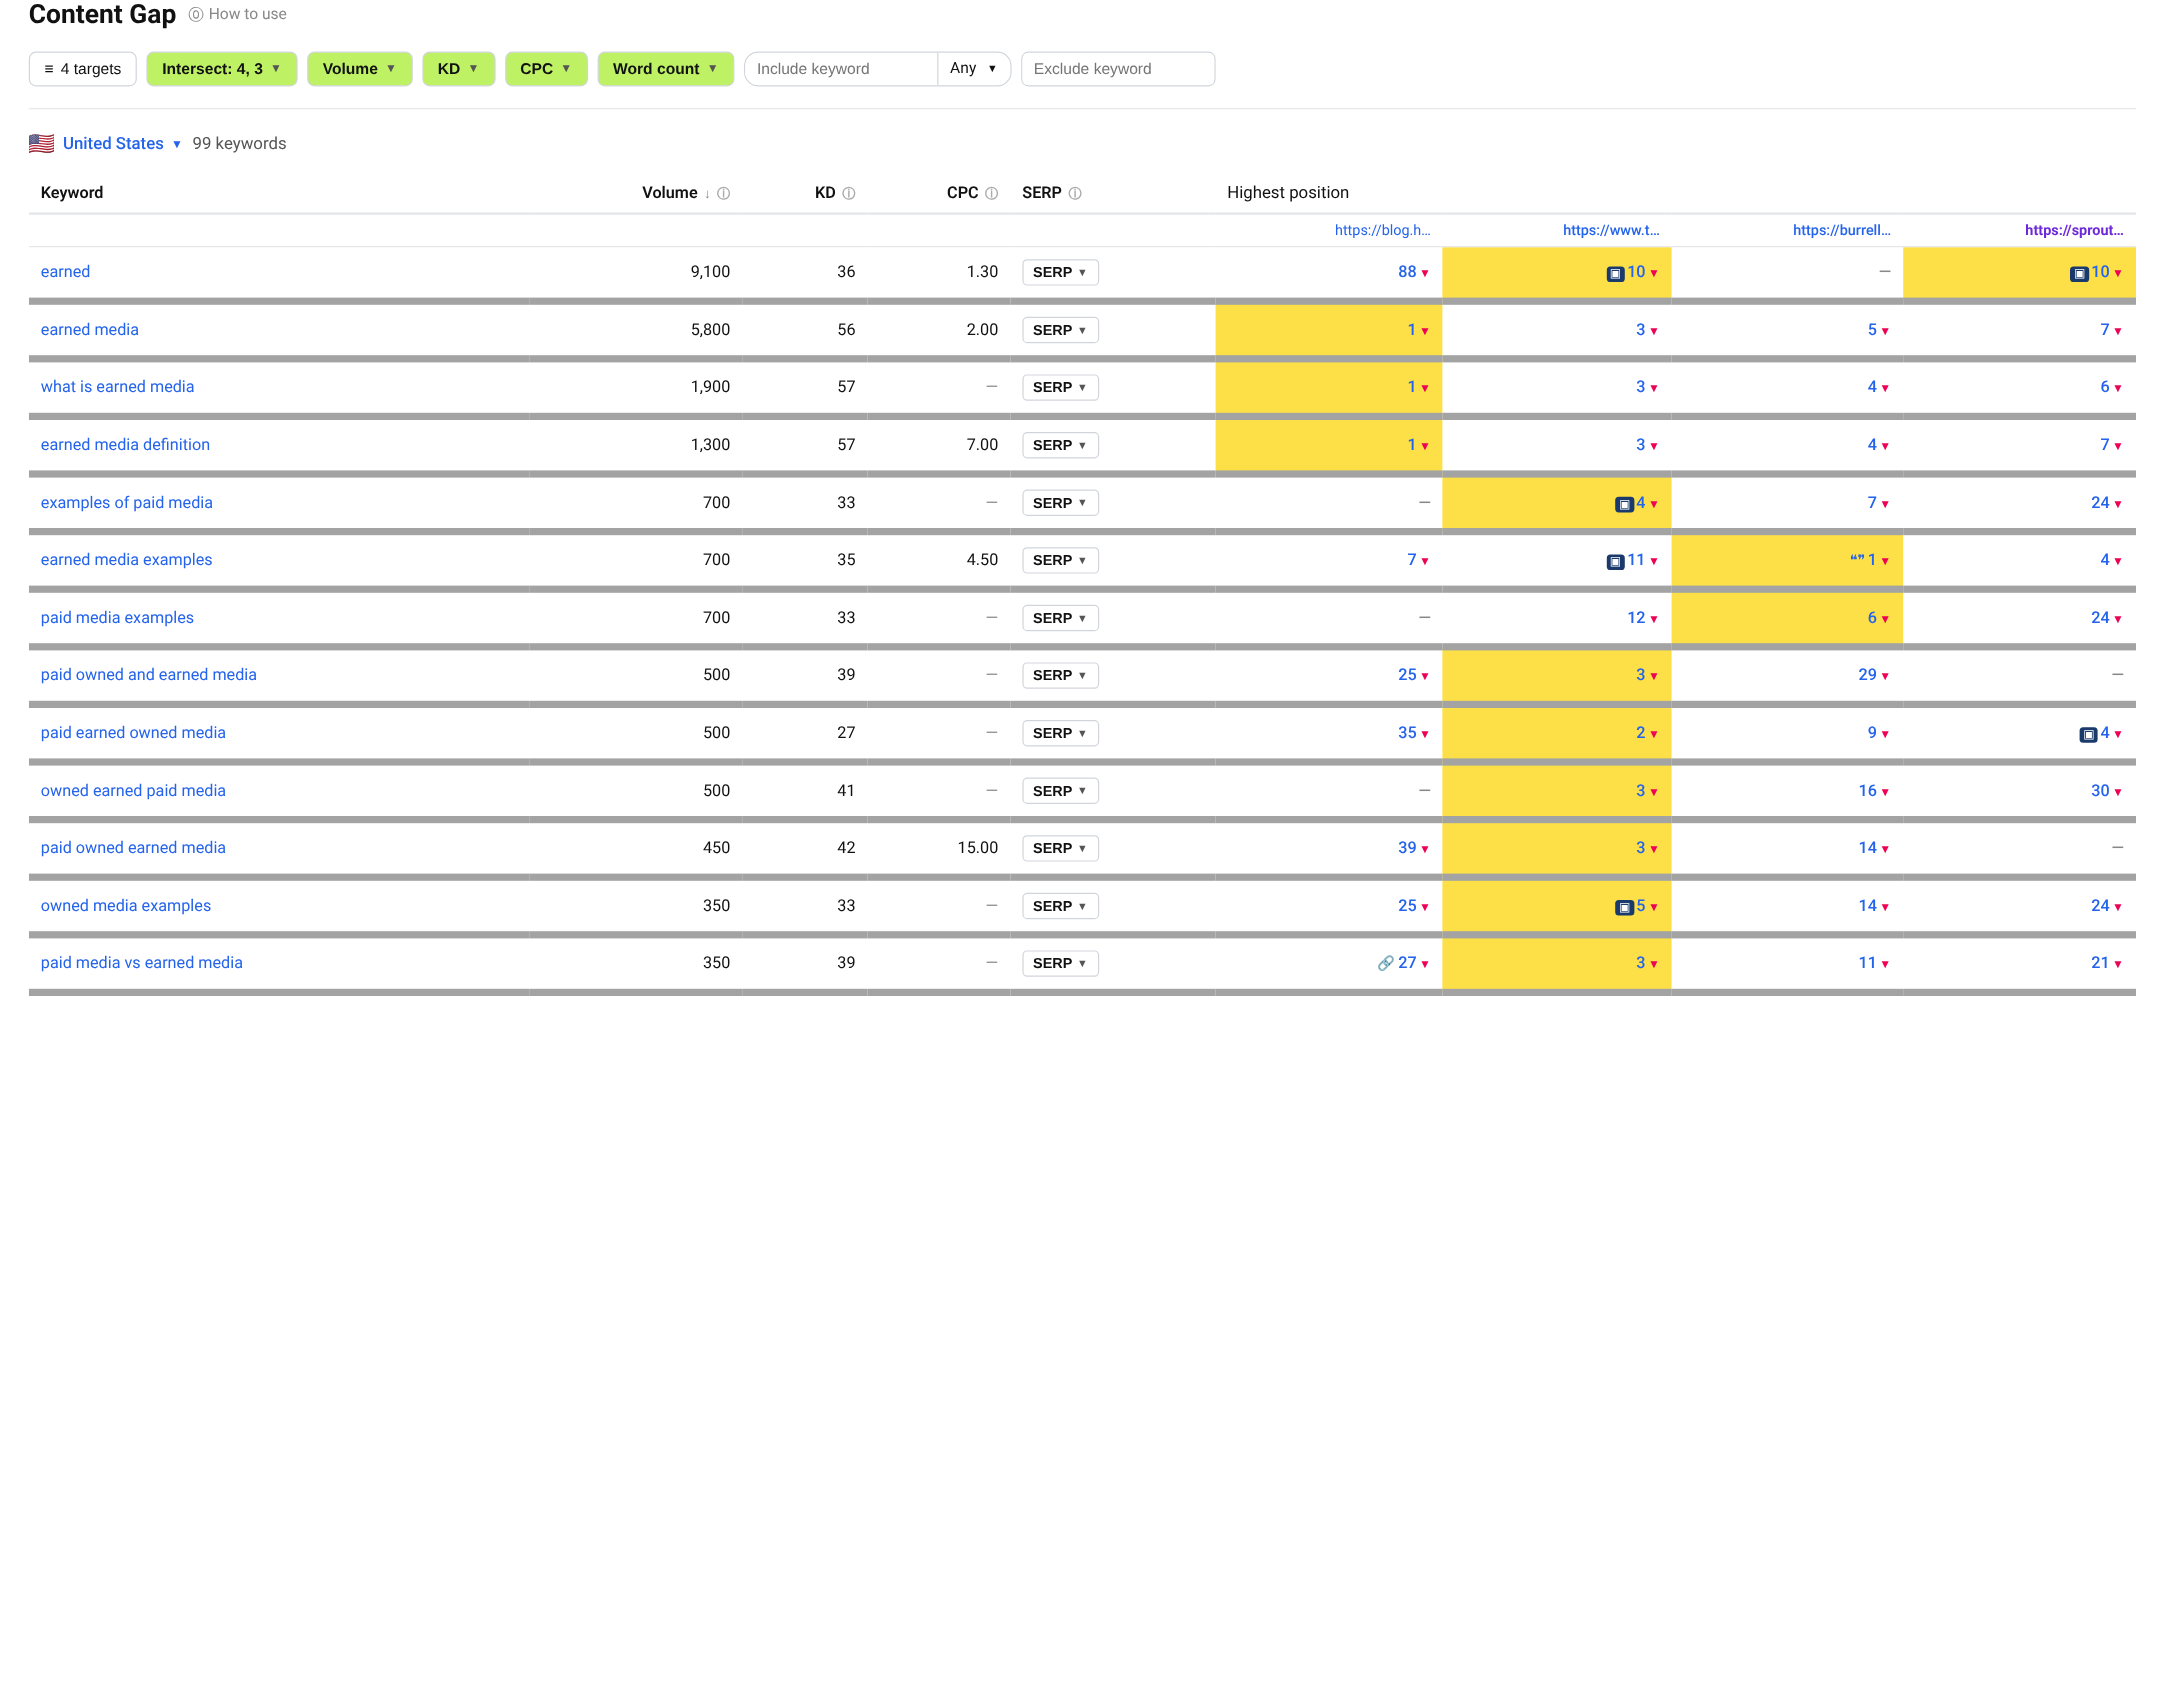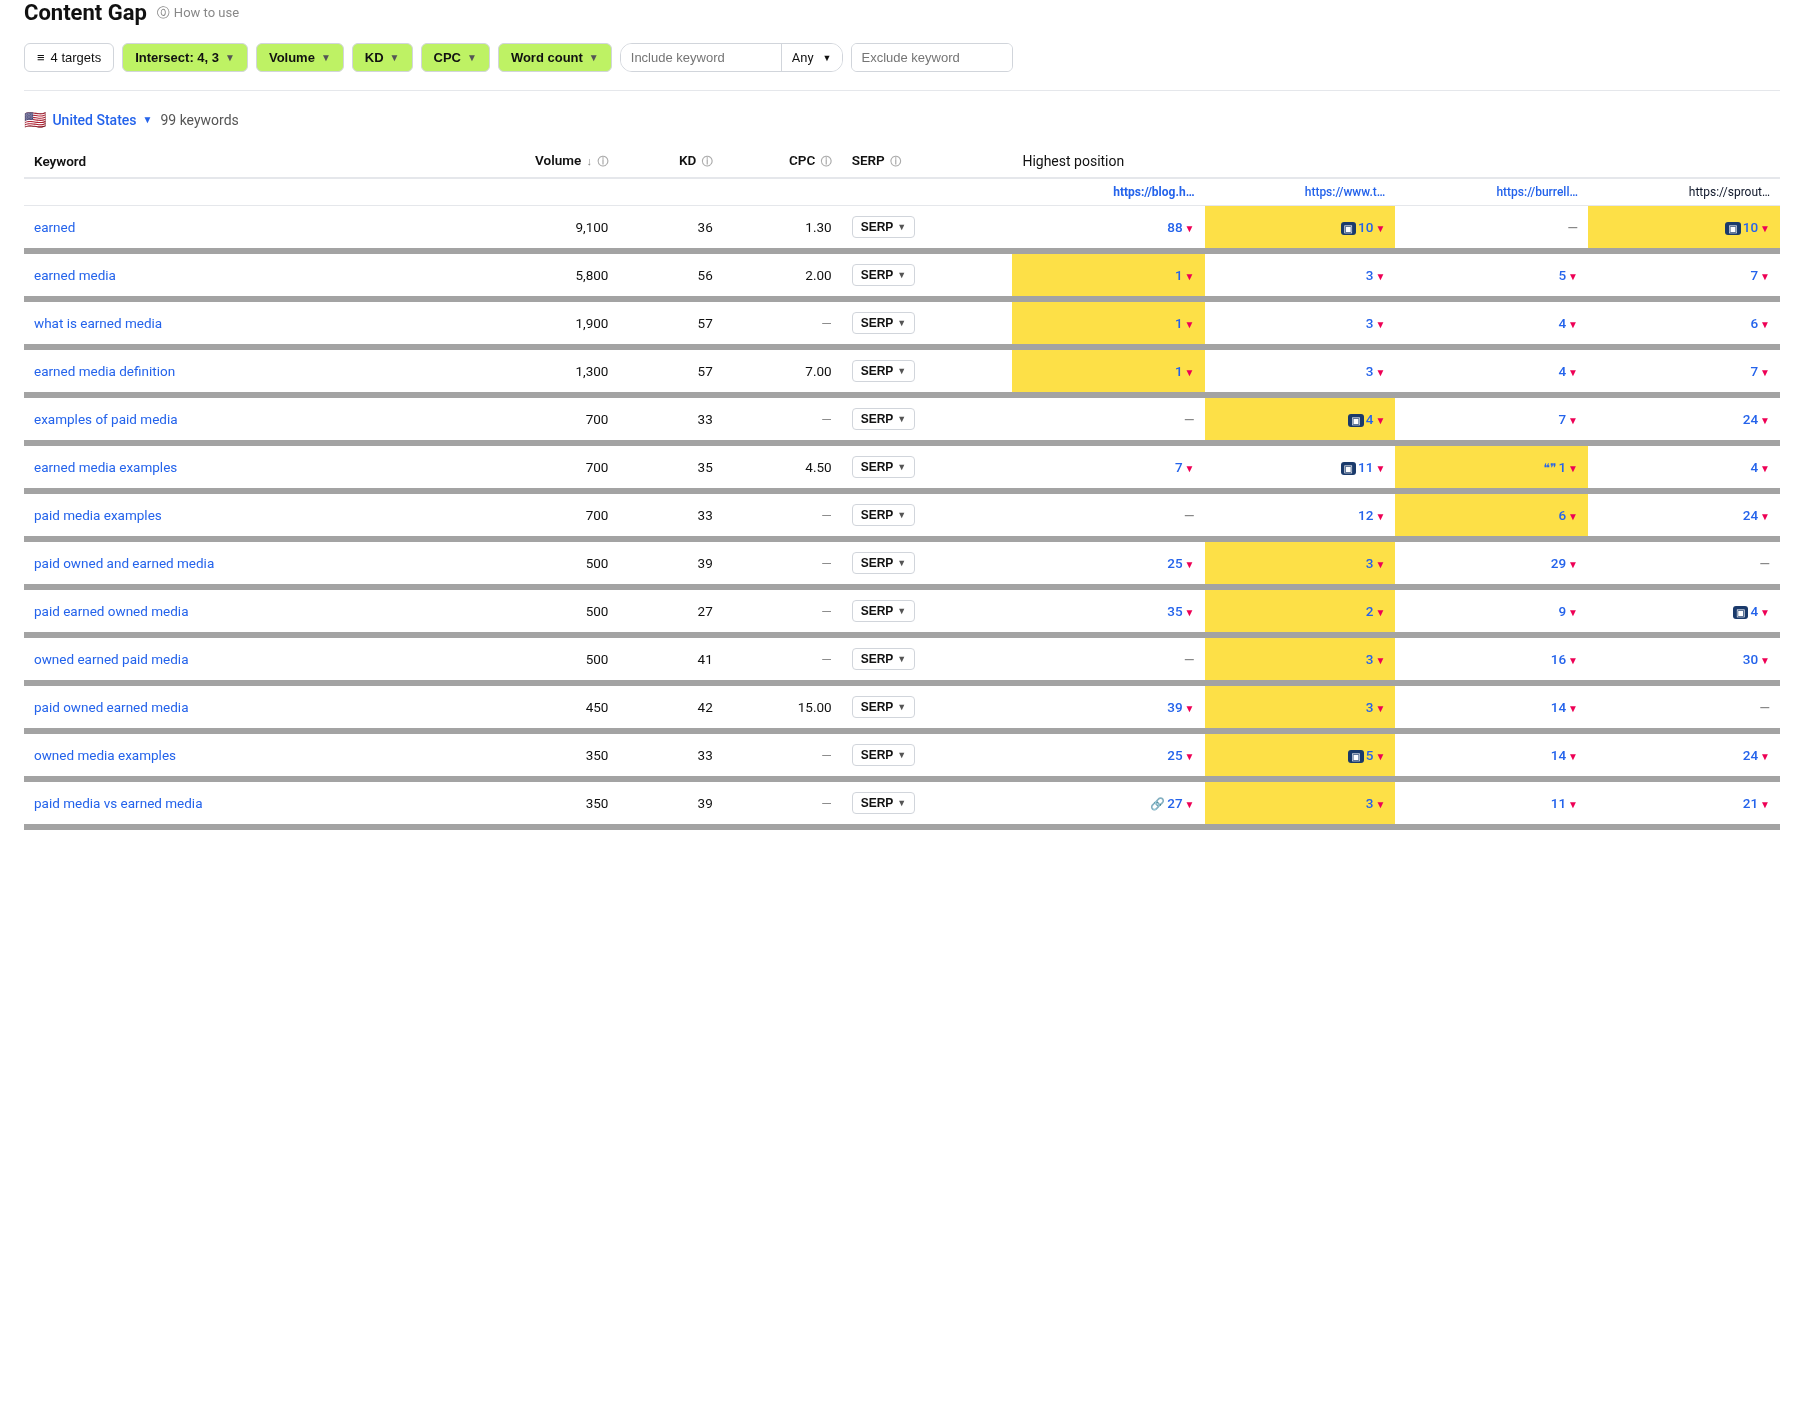--- a/index.html
+++ b/index.html
@@ -150,24 +150,24 @@
           <th class="col-serp">
             <span>SERP</span>
             <span class="info-icon">ⓘ</span>
           </th>
           <th colspan="4" class="header-section">
             <span>Highest position</span>
           </th>
         </tr>
         <tr class="sub-header">
           <th colspan="5"></th>
-          <th class="col-pos" style="color:#2463eb;font-weight:700;">https://blog.h…</th>
+          <th class="col-pos" style="color:#2463eb;font-weight:400;">https://blog.h…</th>
           <th class="col-pos" style="color:#2463eb;font-weight:500;">https://www.t…</th>
           <th class="col-pos" style="color:#2463eb;font-weight:500;">https://burrell…</th>
-          <th class="col-pos" style="color:#0f172a;font-weight:400;">https://sprout…</th>
+          <th class="col-pos" style="color:#6d28d9;font-weight:700;">https://sprout…</th>
         </tr>
       </thead>
       <tbody id="table-body">
       <tr>
             <td class="col-keyword"><a href="#" class="keyword-link">earned</a></td>
             <td class="num col-volume">9,100</td>
             <td class="num col-kd">36</td>
             <td class="num col-cpc">1.30</td>
             <td class="col-serp"><button class="serp-btn">
                 <span>SERP</span>

